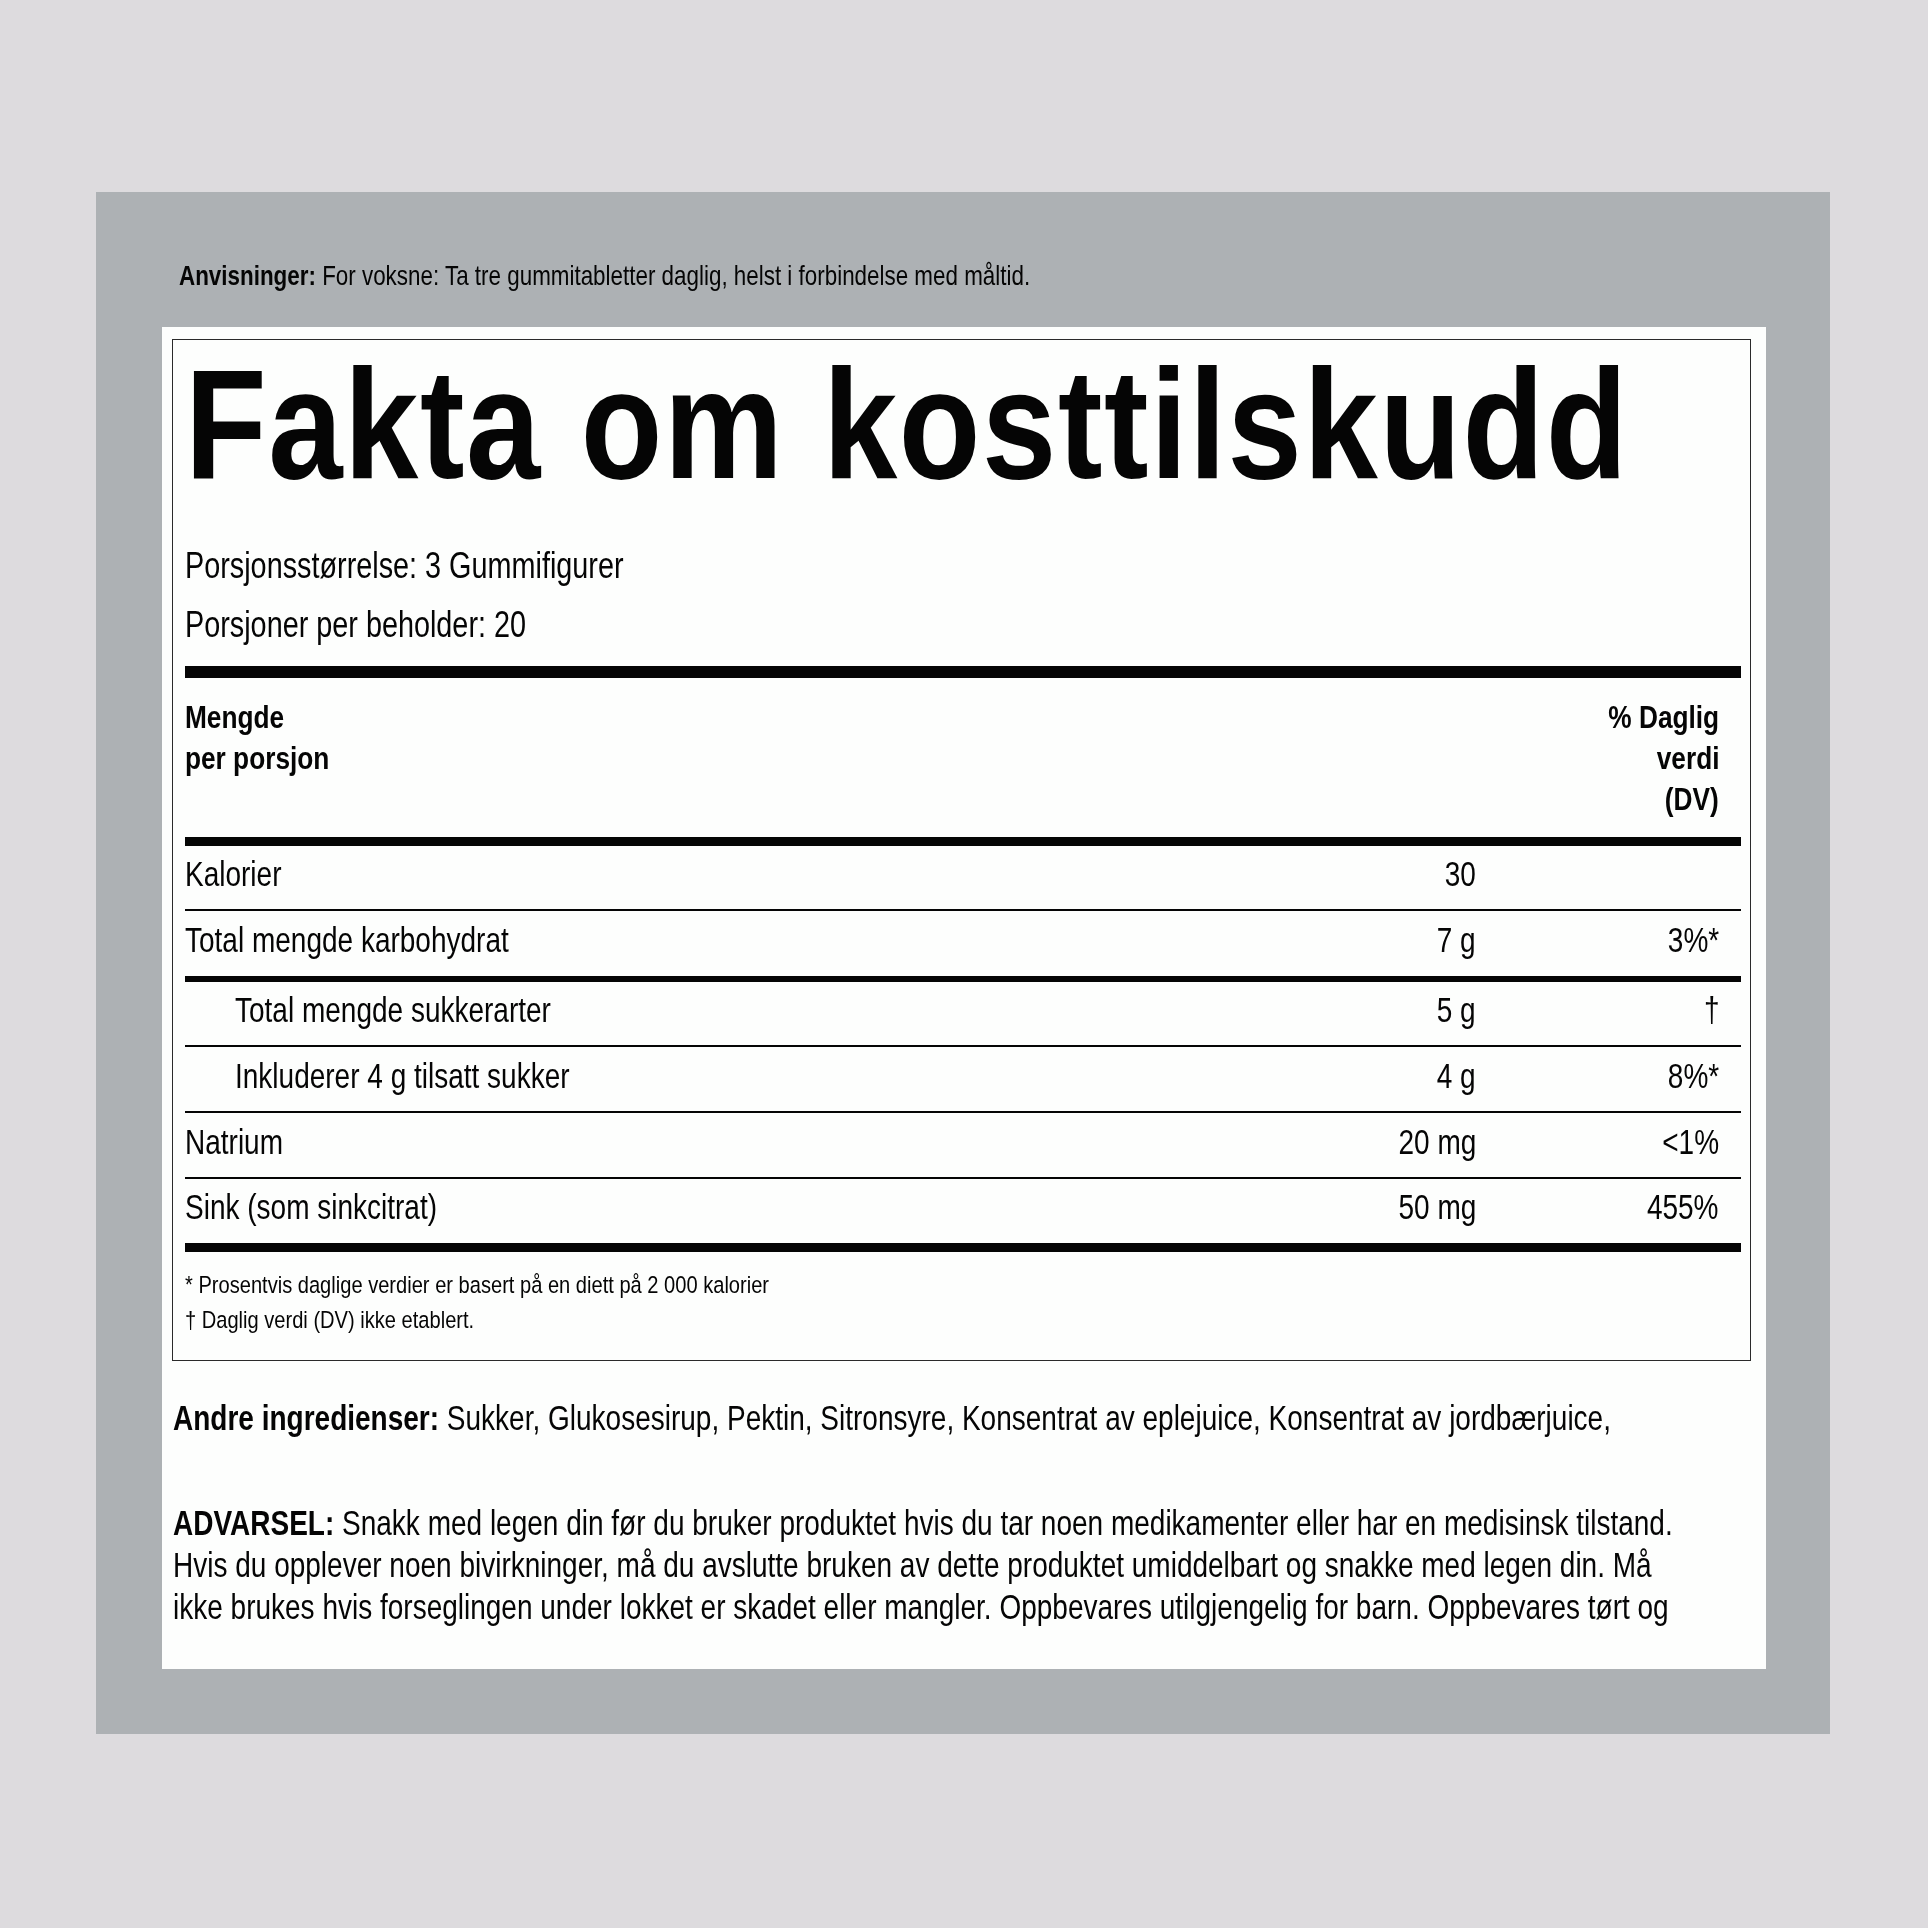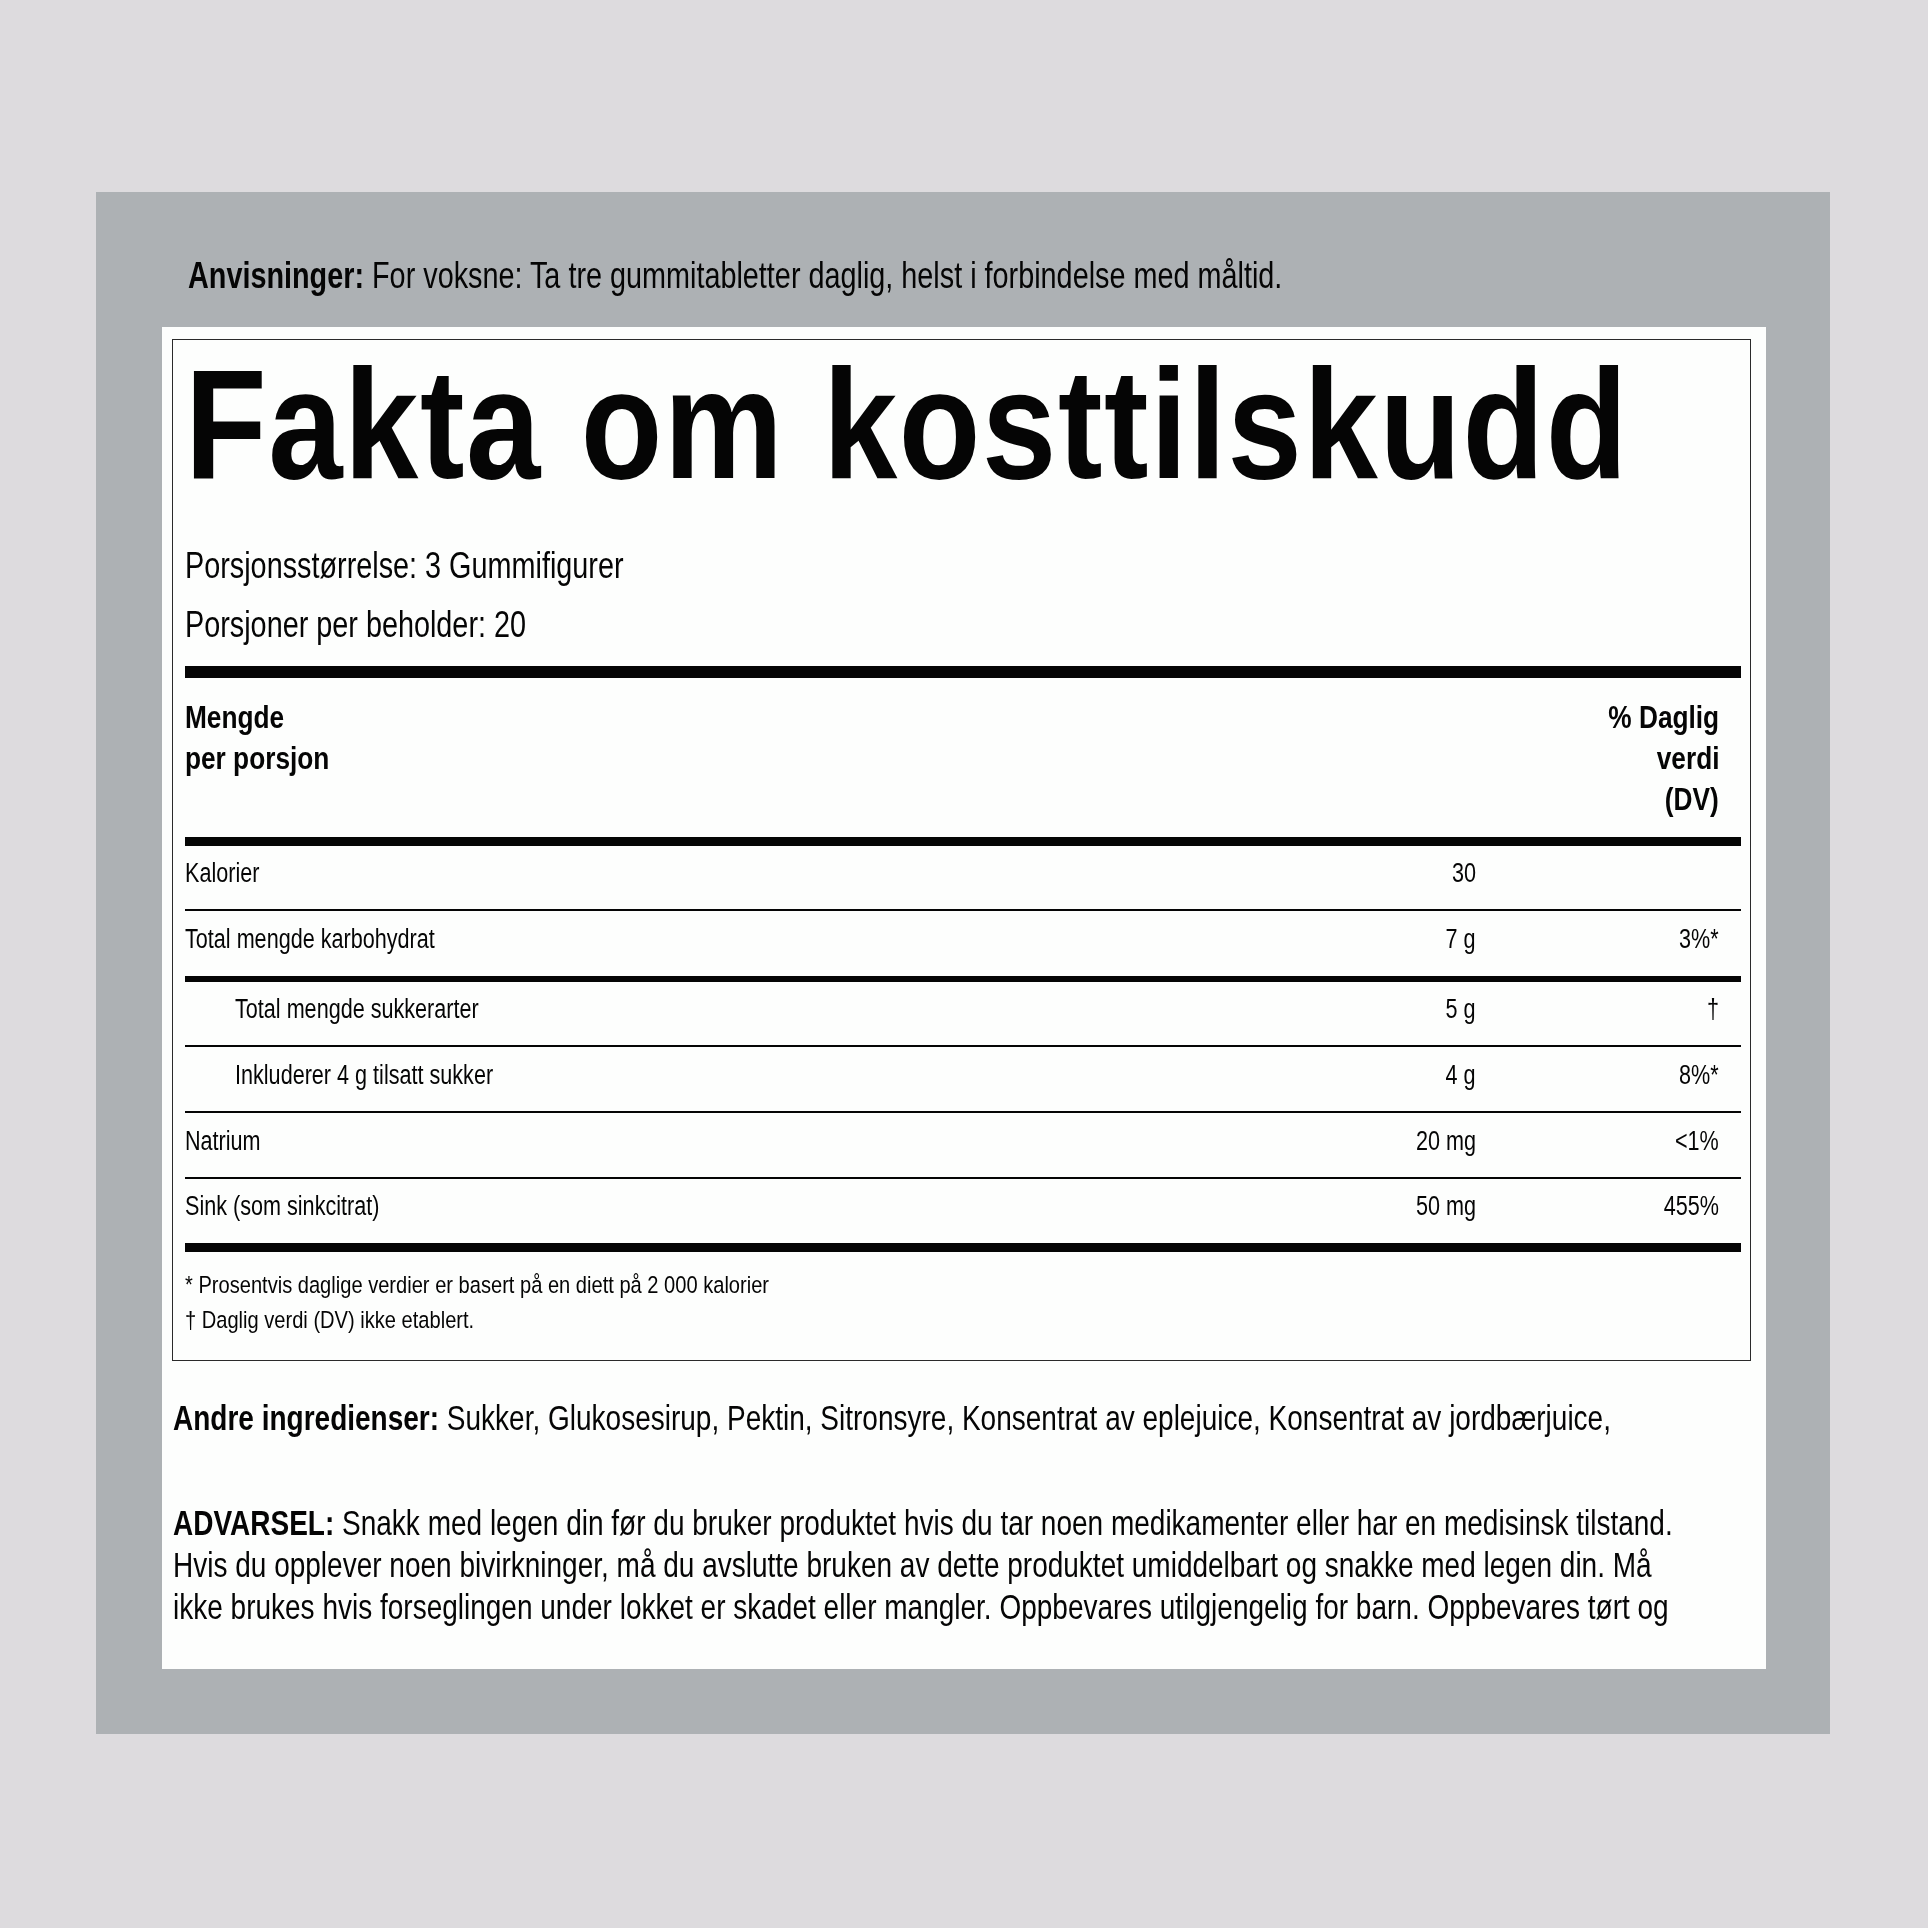--- a/index.html
+++ b/index.html
@@ -14,22 +14,22 @@
   .outer-panel {
     position: absolute; left: 96px; top: 192px;
     width: 1734px; height: 1542px;
     background: #adb1b4;
   }
   
   .cond { display: inline-block; transform-origin: 0 50%; white-space: nowrap; }
   .cond-r { display: inline-block; transform-origin: 100% 50%; white-space: nowrap; }
 
   .directions {
-    position: absolute; left: 188px; top: 254px;
-    font-size: 36px; line-height: 43px;
+    position: absolute; left: 179px; top: 254px;
+    font-size: 28px; line-height: 43px;
   }
   .directions .cond { transform: scaleX(0.80); }
   .bold { font-weight: bold; }
 
   .white-panel {
     position: absolute; left: 162px; top: 327px;
     width: 1604px; height: 1342px;
     background: #fdfefd;
   }
   .facts-box {
@@ -56,21 +56,21 @@
 
   .hdr {
     position: absolute; font-size: 32px; font-weight: bold; line-height: 41px;
   }
   .hdr .cond, .hdr .cond-r { transform: scaleX(0.82); }
   .hdr-left { left: 185px; top: 697px; }
   .hdr-right { right: calc(1928px - 1719px); top: 697px; text-align: right; }
   .hdr-right div { text-align: right; }
 
   .row-label, .row-amount, .row-dv {
-    position: absolute; font-size: 27px; line-height: 41px;
+    position: absolute; font-size: 35px; line-height: 41px;
   }
   .row-label .cond { transform: scaleX(0.80); }
   .row-amount { right: calc(1928px - 1476px); text-align: right; }
   .row-dv { right: calc(1928px - 1719px); text-align: right; }
   .row-amount .cond-r, .row-dv .cond-r { transform: scaleX(0.80); }
 
   .footnote {
     position: absolute; left: 185px; font-size: 24.5px; line-height: 32px;
   }
   .footnote .cond { transform: scaleX(0.82); }

